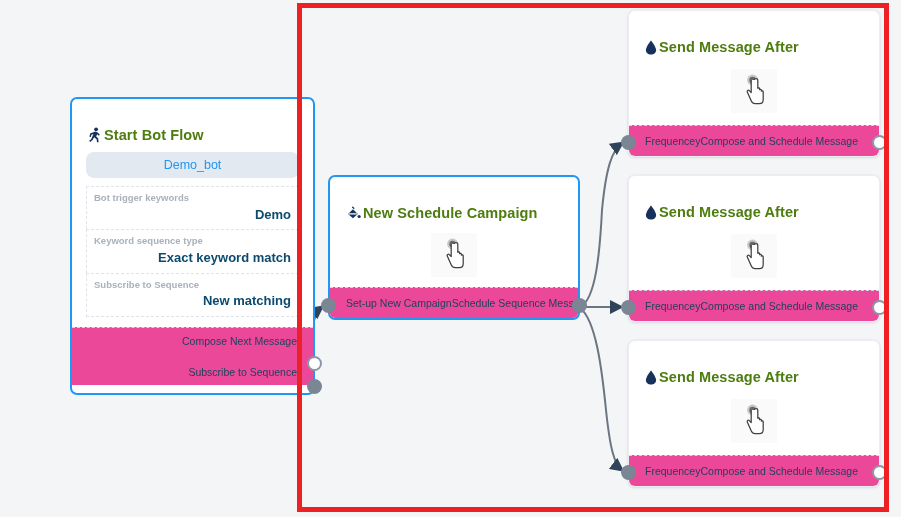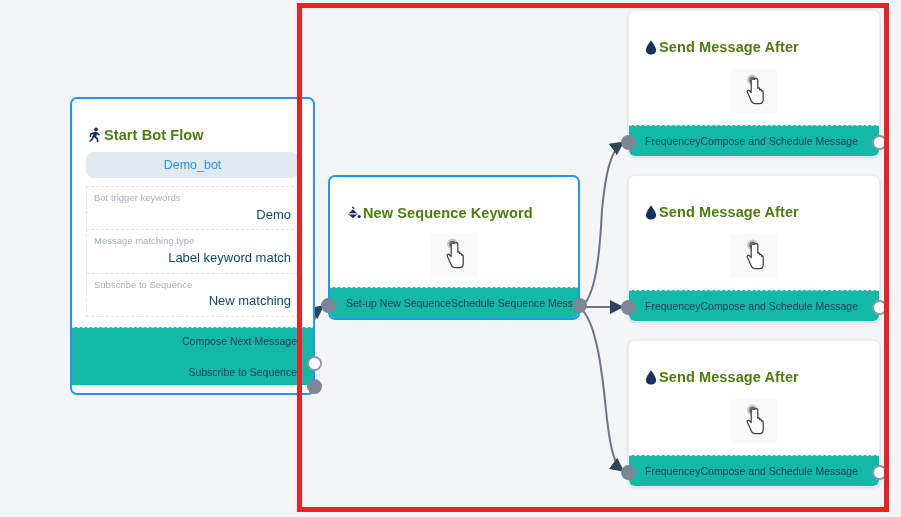--- a/index.html
+++ b/index.html
@@ -53,21 +53,21 @@
     font-weight:bold;
     letter-spacing:.1px;
     white-space:nowrap;
   }
   .node-header .icon{display:inline-flex;align-items:center;}
 
   .node-body{flex:1;display:flex;align-items:center;justify-content:center;padding:4px 14px 8px;}
 
   .node-footer{
     border-top:1px dashed #d4d9e0;
-    background:#14b8a6;
+    background:#ec4899;
     display:flex;align-items:center;
     position:relative;
     height:30px;
     padding:0 14px;
     font-size:10.5px;
     color:#23405e;
     white-space:nowrap;
   }
   .node-footer.two-col{justify-content:space-between;}
   .footer-left{margin-left:2px;}
@@ -94,20 +94,21 @@
     text-align:center;
     color:#2196f3;
     font-size:12.5px;
     padding:6px 0;
   }
   .form-list{margin:0 14px 10px 14px;}
   .form-field{
     border:1px dashed #dfe4ea;
     border-bottom:none;
     padding:4px 7px 5px 7px;
+    font-weight:bold;
   }
   .form-field:last-child{border-bottom:1px dashed #dfe4ea;}
   .form-label{font-size:9.5px;color:#a9b1bb;line-height:1.45;}
   .form-value{font-size:13px;color:#0c4a6e;line-height:1.5;text-align:right;}
 
   
   .hand-cursor{
     width:46px;height:44px;
     background:#fafafa;
     display:flex;align-items:center;justify-content:center;
@@ -147,22 +148,22 @@
       </div>
 
       <div class="bot-pill">Demo_bot</div>
 
       <div class="form-list">
         <div class="form-field">
           <div class="form-label">Bot trigger keywords</div>
           <div class="form-value">Demo</div>
         </div>
         <div class="form-field">
-          <div class="form-label">Message matching type</div>
-          <div class="form-value">Label keyword match</div>
+          <div class="form-label">Keyword sequence type</div>
+          <div class="form-value">Exact keyword match</div>
         </div>
         <div class="form-field">
           <div class="form-label">Subscribe to Sequence</div>
           <div class="form-value">New matching</div>
         </div>
       </div>
 
       <div class="node-footer" style="height:57px;padding:0;">
         <div class="footer-stack">
           <div class="row">Compose Next Message</div>
@@ -178,33 +179,33 @@
     <div class="node-card">
       <div class="node-header">
         <span class="icon">
           <svg width="15" height="15" viewBox="0 0 16 16">
             <path d="M2.2 8.6 L7.4 3.4 L12.6 8.6 L7.4 13.0 Z" fill="#16325c"></path>
             <path d="M7.0 1.2 L8.3 2.5" stroke="#16325c" stroke-width="1.5" stroke-linecap="round"></path>
             <circle cx="14.0" cy="11.2" r="1.7" fill="#16325c"></circle>
             <path d="M3.0 8.4 L11.6 8.4" stroke="#ffffff" stroke-width="1.1"></path>
           </svg>
         </span>
-        <span>New Sequence Keyword</span>
-      </div>
-      <div class="node-body">
-        <div class="hand-cursor">
-          <svg width="30" height="34" viewBox="0 0 30 34">
-            <circle cx="13.5" cy="6" r="5.4" fill="#9a9a9a" opacity="0.55"></circle>
-            <circle cx="13.5" cy="6" r="3.2" fill="#4a4a4a" opacity="0.75"></circle>
-            <path d="M12.2 6 L12.2 18.5 L10.3 16.6 C9.3 15.6 7.7 16.6 8.3 18.0 L12.3 27.0 C13.0 28.6 14.4 29.6 16.2 29.6 L20.3 29.6 C22.6 29.6 24.2 28.0 24.2 25.7 L24.2 17.9 C24.2 16.9 23.0 16.4 22.4 17.2 L22.4 16.3 C22.4 15.3 21.1 14.9 20.6 15.7 L20.6 14.9 C20.6 13.9 19.3 13.5 18.8 14.3 L18.8 6 C18.8 4.2 15.2 4.2 15.2 6" fill="#ffffff" stroke="#3f3f3f" stroke-width="1.25" stroke-linejoin="round"></path>
-          </svg>
-        </div>
-      </div>
-      <div class="node-footer two-col">
-        <span class="footer-left">Set-up New Sequence</span>
+        <span>New Schedule Campaign</span>
+      </div>
+      <div class="node-body">
+        <div class="hand-cursor">
+          <svg width="30" height="34" viewBox="0 0 30 34">
+            <circle cx="13.5" cy="6" r="5.4" fill="#9a9a9a" opacity="0.55"></circle>
+            <circle cx="13.5" cy="6" r="3.2" fill="#4a4a4a" opacity="0.75"></circle>
+            <path d="M12.2 6 L12.2 18.5 L10.3 16.6 C9.3 15.6 7.7 16.6 8.3 18.0 L12.3 27.0 C13.0 28.6 14.4 29.6 16.2 29.6 L20.3 29.6 C22.6 29.6 24.2 28.0 24.2 25.7 L24.2 17.9 C24.2 16.9 23.0 16.4 22.4 17.2 L22.4 16.3 C22.4 15.3 21.1 14.9 20.6 15.7 L20.6 14.9 C20.6 13.9 19.3 13.5 18.8 14.3 L18.8 6 C18.8 4.2 15.2 4.2 15.2 6" fill="#ffffff" stroke="#3f3f3f" stroke-width="1.25" stroke-linejoin="round"></path>
+          </svg>
+        </div>
+      </div>
+      <div class="node-footer two-col">
+        <span class="footer-left">Set-up New Campaign</span>
         <span class="footer-right">Schedule Sequence Message</span>
       </div>
     </div>
     <div class="port port-filled" style="left:-7px;top:123px;"></div>
     <div class="port port-filled" style="right:-7px;top:123px;"></div>
   </div>
 
   <div class="node node-plain" style="left:628px;top:10px;width:252px;height:147px;">
     <div class="node-card">
       <div class="node-header">

